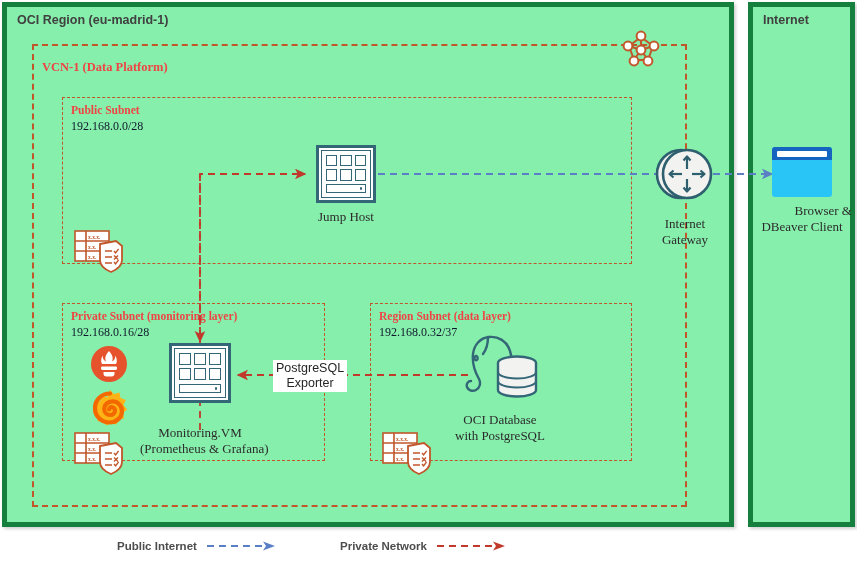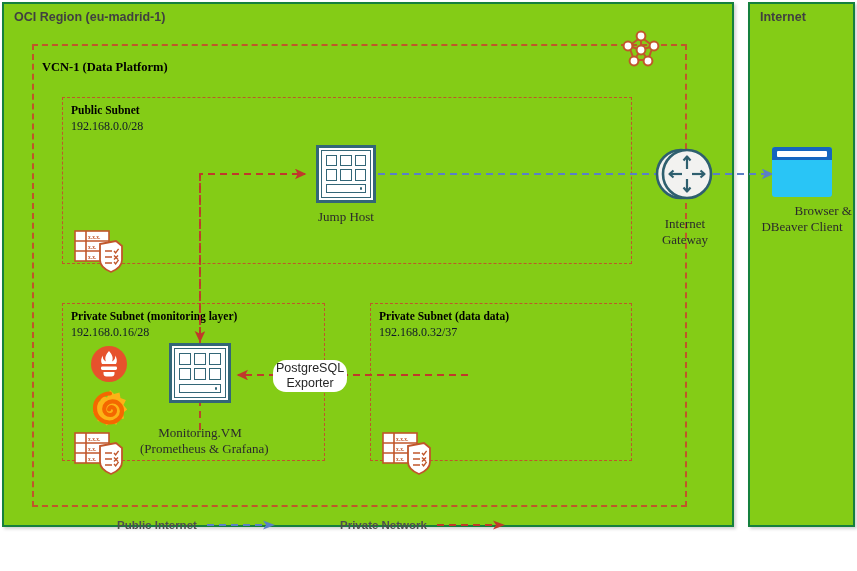--- a/index.html
+++ b/index.html
@@ -7,40 +7,40 @@
     width:857px;height:571px;
     background:#ffffff;
     font-family:"Liberation Sans", sans-serif;
     overflow:hidden;
   }
   #stage{position:relative;width:857px;height:571px;}
 
   
   .outerbox{
     position:absolute;
-    background:#84cc16;
-    border:2px solid #15803d;
+    background:#86efac;
+    border:5px solid #15803d;
     box-shadow:2px 2px 3px rgba(0,0,0,0.18);
     box-sizing:border-box;
   }
   .outerbox > .boxtitle{
     position:absolute;top:6px;left:10px;
     font-family:"Liberation Sans", sans-serif;
     font-size:12.5px;font-weight:bold;color:#404040;
     white-space:nowrap;
   }
   #region{left:2px;top:2px;width:732px;height:525px;}
   #internet{left:748px;top:2px;width:107px;height:525px;}
 
   
   .zone{position:absolute;box-sizing:border-box;}
   .zone > .ztitle{
     position:absolute;
     font-family:"Liberation Serif", serif;
-    font-weight:bold;color:#000000;
+    font-weight:bold;color:#ef4444;
     white-space:nowrap;
   }
   .zone > .zcidr{
     position:absolute;
     font-family:"Liberation Serif", serif;
     color:#0f172a;white-space:nowrap;
   }
   #vcn{
     left:32px;top:44px;width:655px;height:463px;
     border:2px dashed #c0562a;
@@ -95,34 +95,34 @@
   }
   .vm .bar:after{
     content:"";position:absolute;right:3px;top:2px;
     width:2.5px;height:2.5px;background:#336677;border-radius:50%;
   }
 
   
   .seclist{position:absolute;width:52px;height:46px;}
 
   
-  #legend{position:absolute;left:0;top:509px;width:848px;height:36px;}
+  #legend{position:absolute;left:0;top:530px;width:848px;height:36px;}
   .legitem{position:absolute;display:flex;align-items:center;gap:8px;}
   .legtext{
     font-family:"Liberation Sans", sans-serif;
     font-size:11.5px;font-weight:bold;color:#4d4d4d;white-space:nowrap;
   }
 
   
   #exporter{
     position:absolute;left:273px;top:360px;
     background:#ffffff;padding:1px 3px;
     font-family:"Liberation Sans", sans-serif;
     font-size:12.5px;color:#262626;line-height:15px;
-    text-align:center;white-space:nowrap;border-radius:13px;
+    text-align:center;white-space:nowrap;
   }
 </style>
 </head>
 <body>
 
 <div id="stage">
 
   <div class="outerbox" id="region">
     <div class="boxtitle">OCI Region (eu-madrid-1)</div>
   </div>
@@ -139,21 +139,21 @@
     <div class="ztitle">Public Subnet</div>
     <div class="zcidr">192.168.0.0/28</div>
   </div>
 
   <div class="zone subnet" id="monsub">
     <div class="ztitle">Private Subnet (monitoring layer)</div>
     <div class="zcidr">192.168.0.16/28</div>
   </div>
 
   <div class="zone subnet" id="datasub">
-    <div class="ztitle">Private Subnet (data data)</div>
+    <div class="ztitle">Region Subnet (data layer)</div>
     <div class="zcidr">192.168.0.32/37</div>
   </div>
 
   <svg id="wires">
     <defs>
       <marker id="arrRed" markerWidth="7" markerHeight="7" refX="5.6" refY="3" orient="auto">
         <path d="M0,0 L6.4,3 L0,6 L1.6,3 Z" fill="#c0392b"></path>
       </marker>
       <marker id="arrBlue" markerWidth="7" markerHeight="7" refX="5.6" refY="3" orient="auto">
         <path d="M0,0 L6.4,3 L0,6 L1.6,3 Z" fill="#5b7fc7"></path>
@@ -352,20 +352,40 @@
             <div class="cell"></div>
             <div class="cell"></div>
         </div>
         <div class="bar"></div>
       </div>
     </div>
     <div class="nodelabel" style="margin-top:22px;">Monitoring.VM</div>
     <div class="nodelabel">(Prometheus &amp; Grafana)</div>
   </div>
 
+  <div class="node" style="left:440px;top:332px;width:120px;">
+    <svg viewBox="0 0 92 74" width="92" height="74" style="display:block;margin:0 auto;">
+      <g fill="none" stroke="#336677" stroke-width="2.4" stroke-linejoin="round" stroke-linecap="round">
+        <path d="M55,47 C58,39 59,28 56,19 C53,9 44,4 35,5 C26,6 20,13 19,22 C18,31 21,40 25,47
+                 C27,51 26,56 22,58 C18,60 14,58 13,55 C12,52 14,49 17,49"></path>
+        <path d="M34,5 C34,12 32,18 29,22"></path>
+        <path d="M22,24 a1.6,2.2 0 1 0 0.1,0"></path>
+      </g>
+      <g fill="#f2f2f0" stroke="#336677" stroke-width="2.4">
+        <ellipse cx="63" cy="31" rx="19" ry="6.5"></ellipse>
+        <path d="M44,31 V58 a19,6.5 0 0 0 38,0 V31"></path>
+      </g>
+      <g fill="none" stroke="#336677" stroke-width="2">
+        <path d="M44,40 a19,6.5 0 0 0 38,0"></path>
+        <path d="M44,49 a19,6.5 0 0 0 38,0"></path>
+      </g>
+    </svg>
+    <div class="nodelabel" style="margin-top:6px;">OCI Database</div>
+    <div class="nodelabel">with PostgreSQL</div>
+  </div>
 
   <div id="exporter">
     <div>PostgreSQL</div>
     <div>Exporter</div>
   </div>
 
   <div id="legend">
     <div class="legitem" style="left:117px;top:10px;">
       <span class="legtext">Public Internet</span>
       <svg width="75" height="12">

